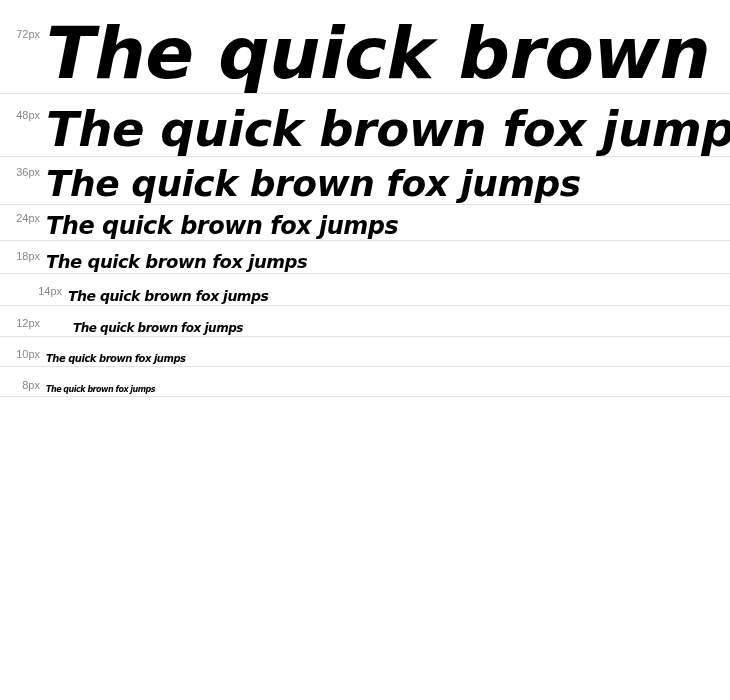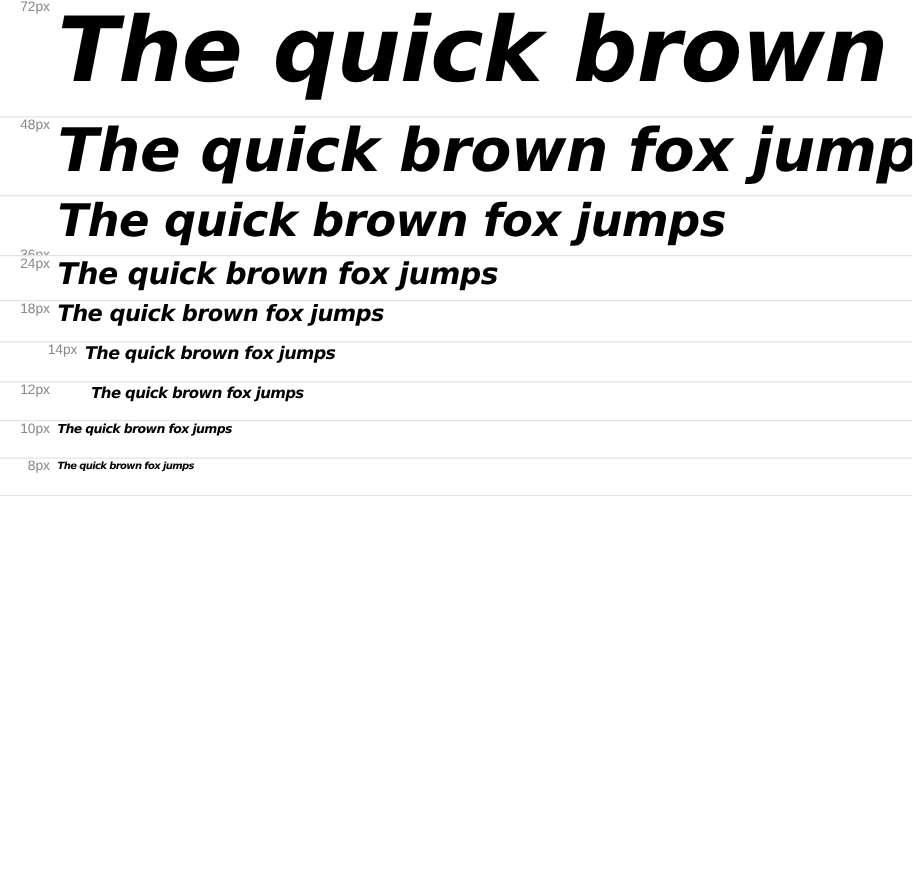--- a/index.html
+++ b/index.html
@@ -12,20 +12,21 @@
     height: 700px;
     overflow: hidden;
     font-family: "Liberation Sans", sans-serif;
     color: #000000;
   }
   #preview {
     width: 730px;
   }
   .specimen-row {
     display: flex;
+    align-items: flex-end;
     border-bottom: 1px solid #e3e3e3;
     box-sizing: border-box;
     width: 730px;
     overflow: hidden;
     white-space: nowrap;
   }
   .size-label {
     flex: 0 0 46px;
     width: 46px;
     box-sizing: border-box;

